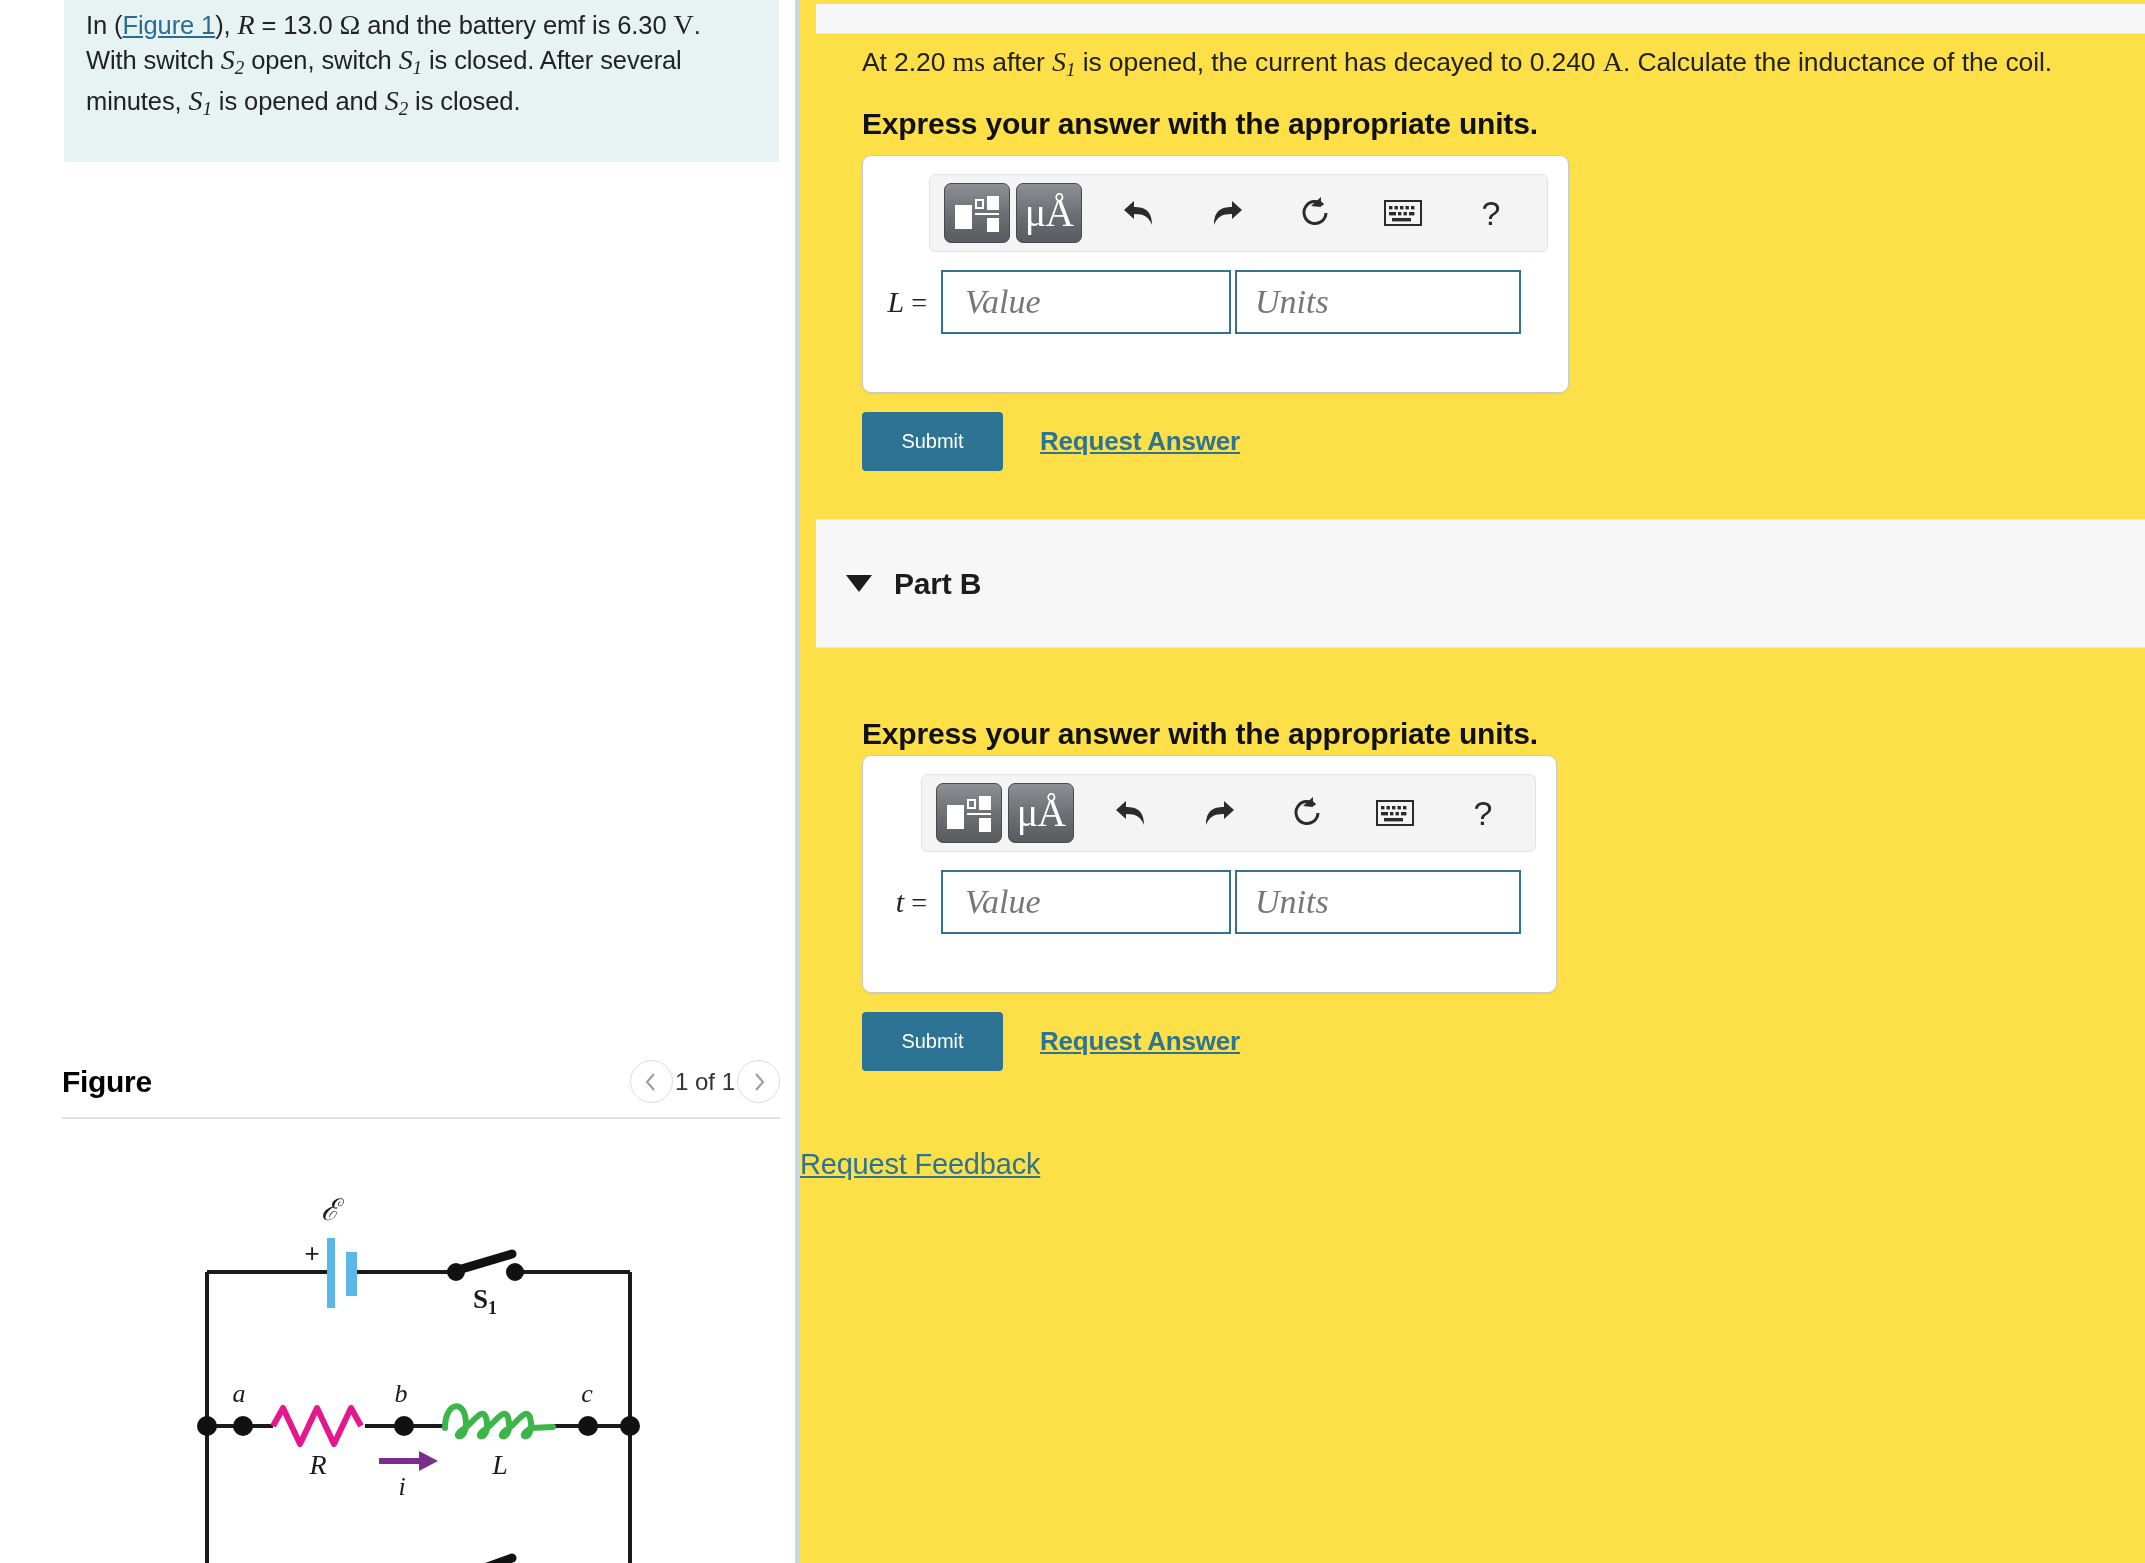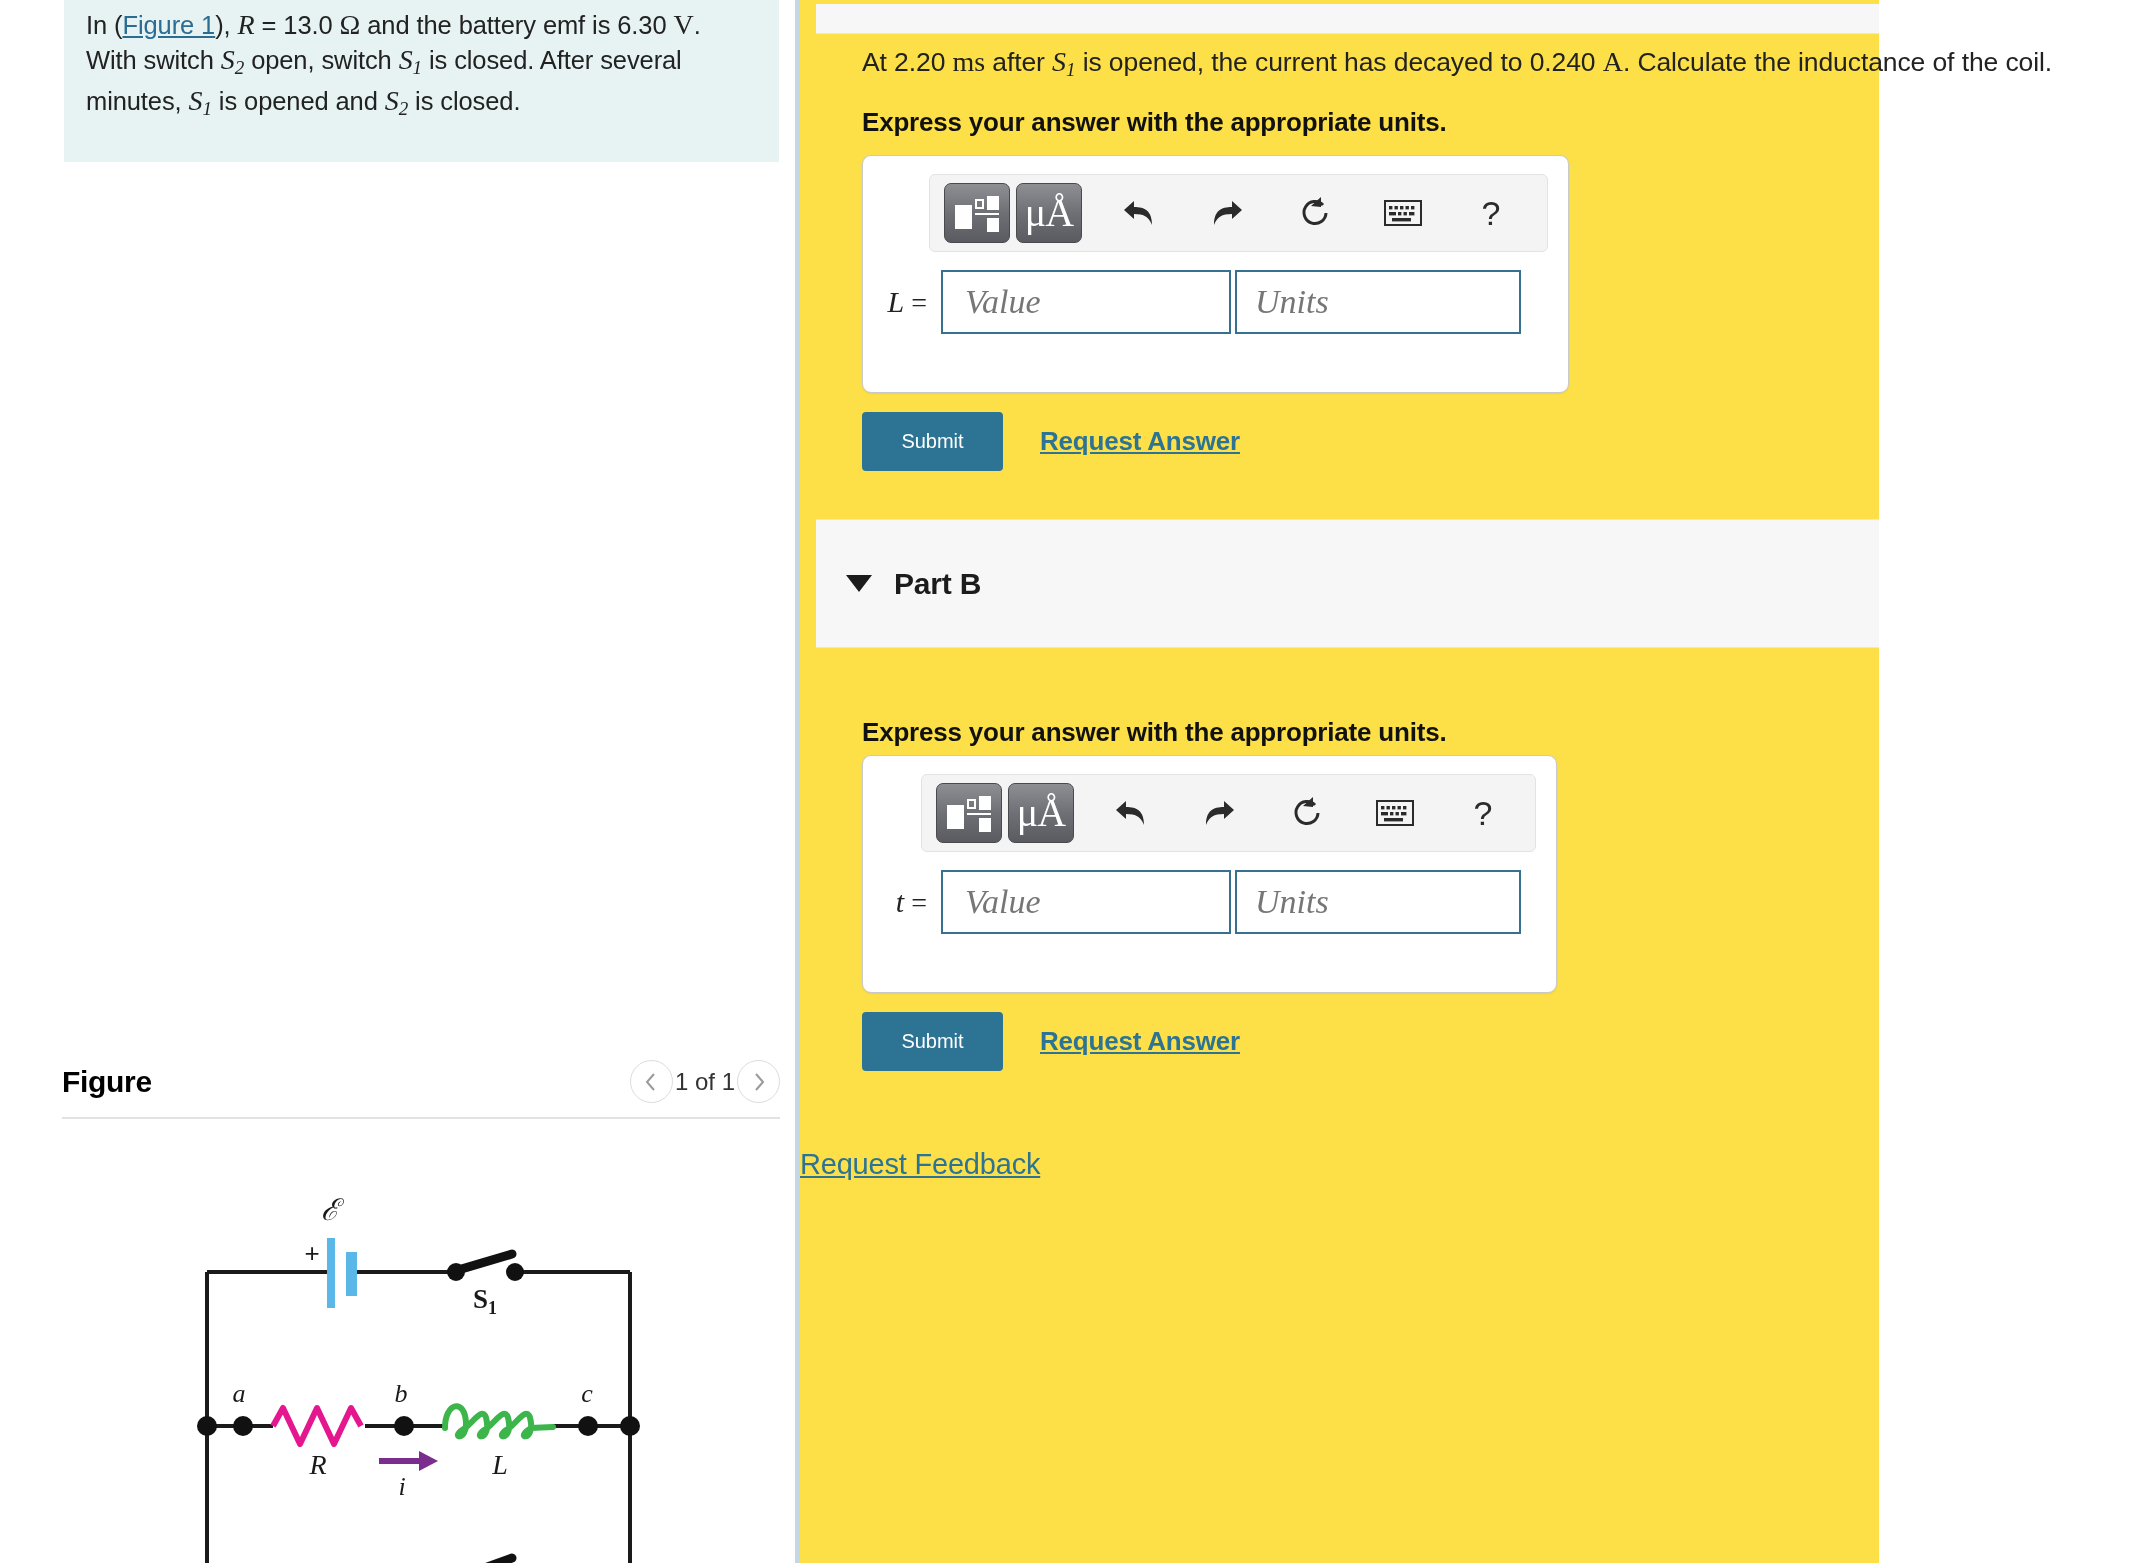--- a/index.html
+++ b/index.html
@@ -5,21 +5,21 @@
   * { box-sizing: border-box; margin: 0; padding: 0; }
   html, body {
     width: 2145px;
     height: 1563px;
     background: #ffffff;
     font-family: "Liberation Sans", sans-serif;
     overflow: hidden;
   }
   .page {
     position: relative;
-    width: 1879px;
+    width: 2145px;
     height: 1563px;
     display: flex;
   }
 
   
   .left-panel {
     position: relative;
     width: 800px;
     height: 1563px;
     background: #ffffff;
@@ -139,21 +139,21 @@
   .qtext {
     position: absolute;
     font-size: 26.5px;
     line-height: 34px;
     color: #222;
     letter-spacing: -0.1px;
     white-space: nowrap;
   }
   .qbold {
     position: absolute;
-    font-size: 26px;
+    font-size: 30px;
     font-weight: bold;
     color: #111;
     letter-spacing: -0.2px;
   }
 
   
   .answer-box {
     position: absolute;
     border: 1.5px solid #c9c9c9;
     border-radius: 9px;

